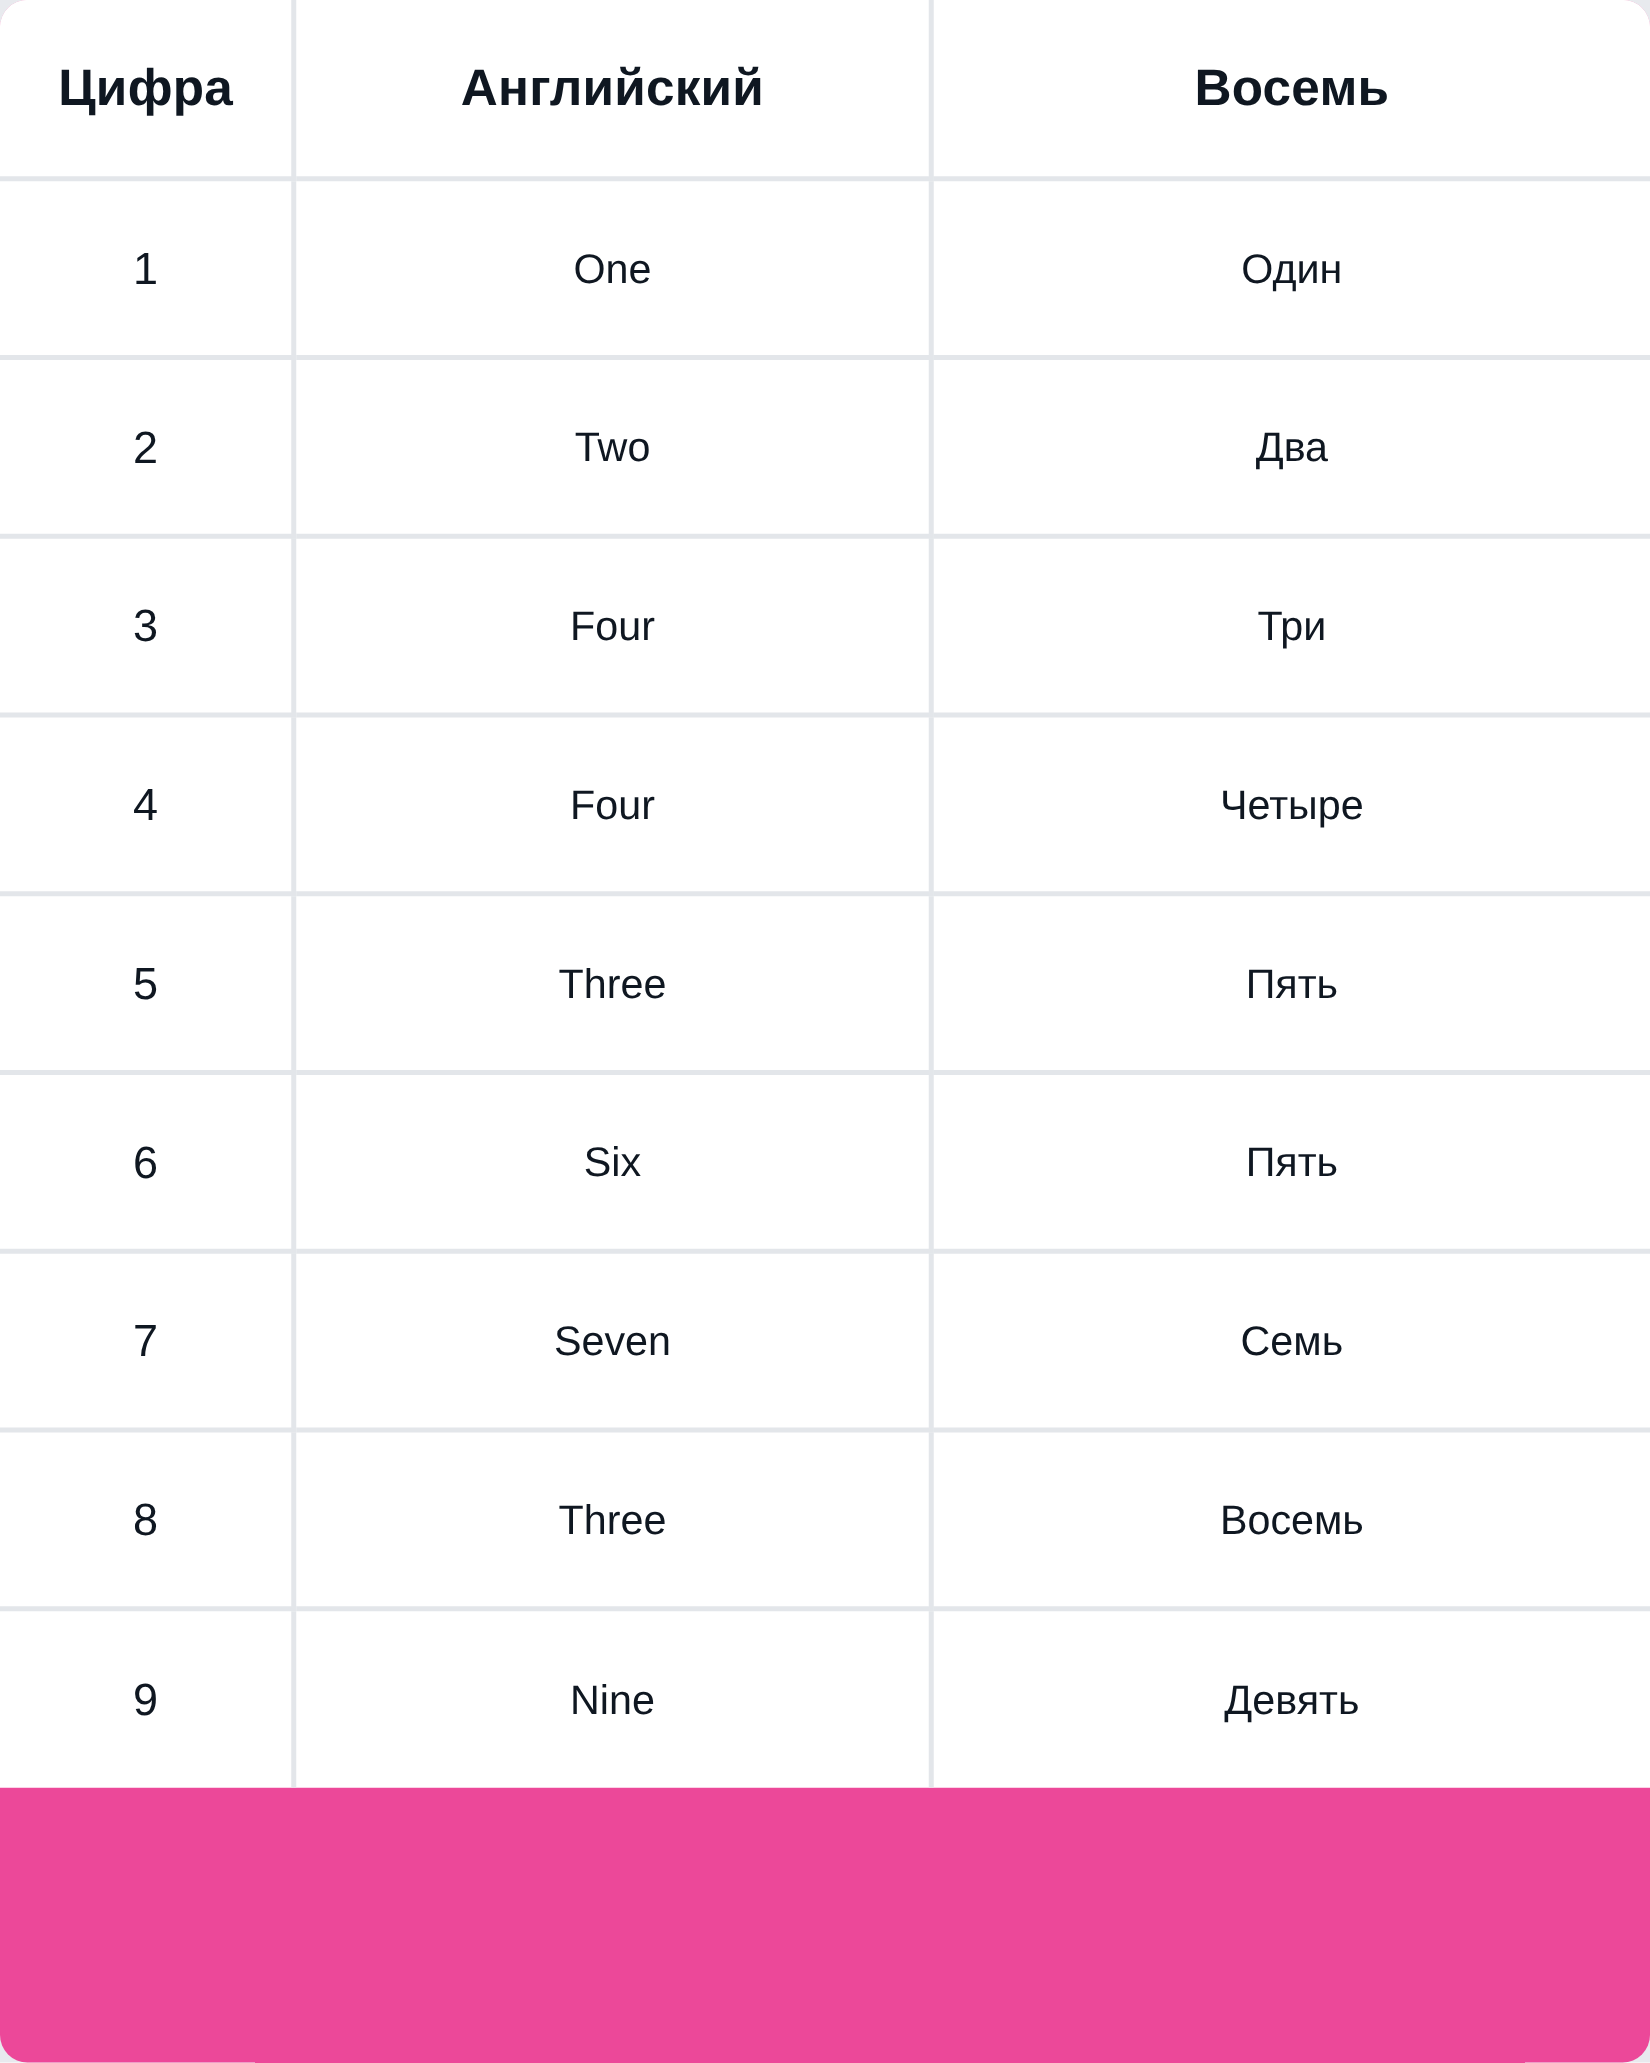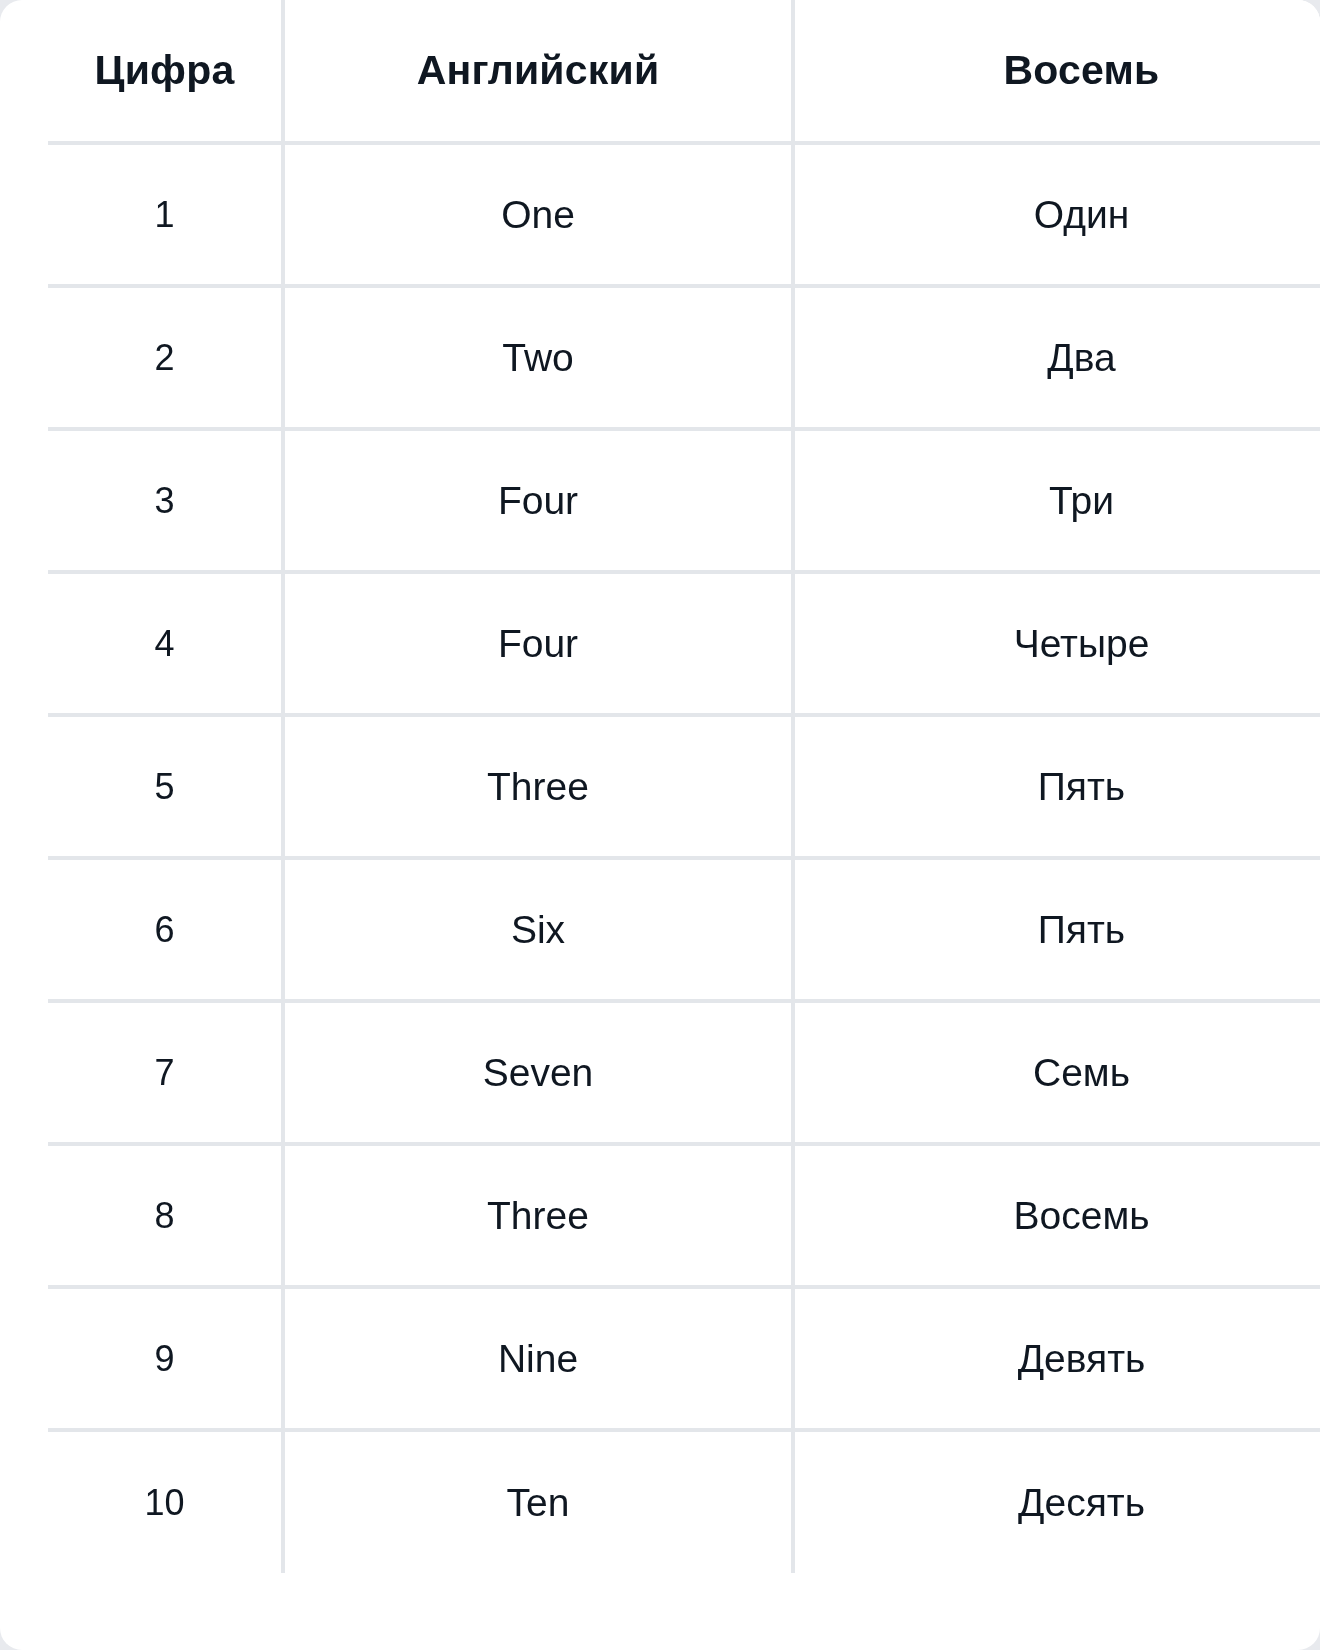--- a/index.html
+++ b/index.html
@@ -15,25 +15,24 @@
     -webkit-font-smoothing: antialiased;
     overflow: hidden;
   }
 
   .card {
     position: absolute;
     left: 0;
     top: 0;
     width: 1320px;
     height: 1650px;
-    background: #ffffff;
+    background: #ec4899;
     border-radius: 22px;
     overflow: hidden;
     box-sizing: border-box;
-    padding-left: 48px;
   }
 
   table.numbers-table {
     width: 1320px;
     border-collapse: collapse;
     table-layout: fixed;
     background: #ffffff;
   }
 
   col.col-digit   { width: 235px; }
@@ -63,21 +62,21 @@
 
   table.numbers-table thead th {
     height: 143px;
     font-size: 41px;
     font-weight: 700;
     letter-spacing: 0.2px;
   }
 
   table.numbers-table tbody td {
     height: 143px;
-    font-size: 39px;
+    font-size: 33px;
     font-weight: 400;
   }
 
   table.numbers-table tbody td.digit-cell {
     font-size: 36px;
   }
 </style>
 </head>
 <body>
 
@@ -134,20 +133,15 @@
         <tr>
           <td class="digit-cell">8</td>
           <td class="english-cell">Three</td>
           <td class="russian-cell">Восемь</td>
         </tr>
         <tr>
           <td class="digit-cell">9</td>
           <td class="english-cell">Nine</td>
           <td class="russian-cell">Девять</td>
         </tr>
-        <tr>
-          <td class="digit-cell">10</td>
-          <td class="english-cell">Ten</td>
-          <td class="russian-cell">Десять</td>
-        </tr>
       </tbody>
   </table>
 </div>
 
 </body></html>

